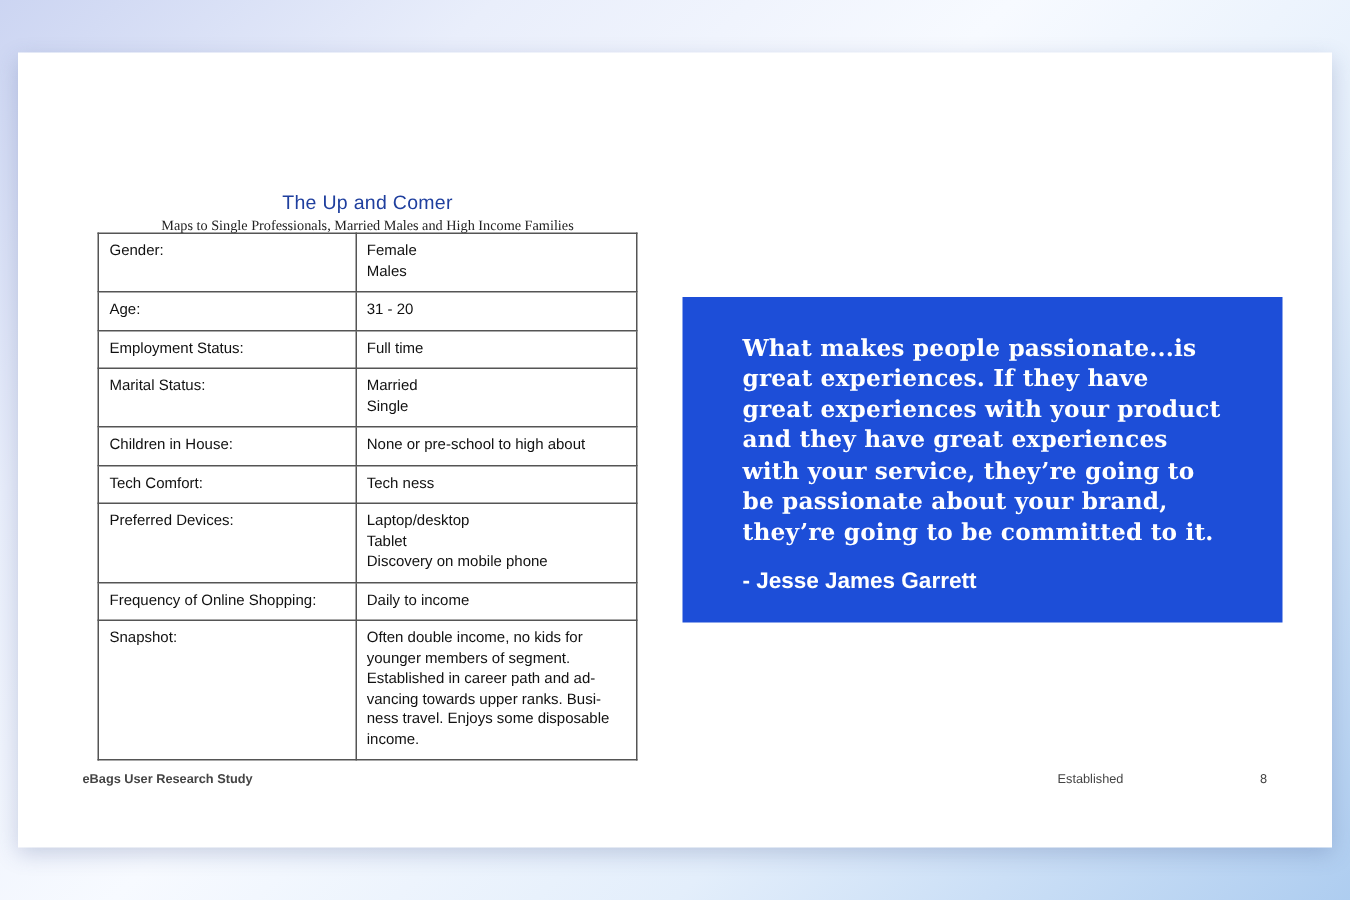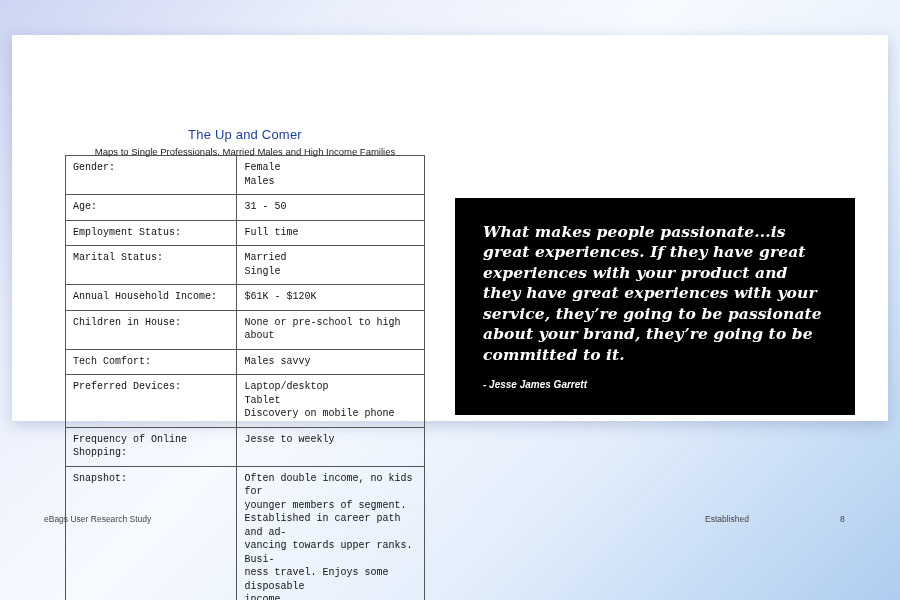--- a/index.html
+++ b/index.html
@@ -20,21 +20,21 @@
         #e3eefb 70%,
         #aecdf0 100%);
     position: relative;
   }
 
   .slide {
     position: absolute;
     left: 12px;
     top: 35px;
     width: 876px;
-    height: 386px;
+    height: 530px;
     background: #ffffff;
     box-shadow: 0 4px 14px rgba(60, 80, 140, 0.25);
   }
 
   .title-block {
     position: absolute;
     left: 53px;
     top: 92px;
     width: 360px;
     text-align: center;
@@ -44,85 +44,84 @@
     color: #1f3f9e;
     font-size: 13px;
     font-weight: 400;
     letter-spacing: 0.2px;
     margin-bottom: 4px;
   }
 
   .slide-subtitle {
     color: #222222;
     font-size: 9.5px;
+    font-family: Liberation Serif, serif;
   }
 
   table.persona-table {
     position: absolute;
     left: 53px;
     top: 120px;
     width: 360px;
     border-collapse: collapse;
     font-size: 10px;
     color: #111111;
   }
 
   table.persona-table td {
     border: 1px solid #555555;
     vertical-align: top;
     padding: 5px 7px 6px 7px;
     line-height: 1.35;
-    font-family: Liberation Mono, monospace;
   }
 
   td.label-cell { width: 172px; }
 
   td.value-cell {
     width: 188px;
     white-space: pre-line;
   }
 
   .quote-box {
     position: absolute;
     left: 443px;
     top: 163px;
     width: 400px;
     height: 217px;
-    background: #000000;
+    background: #1d4ed8;
     color: #ffffff;
-    padding: 24px 28px;
-    font-style: italic;
+    padding: 24px 40px;
   }
 
   .quote-text {
     font-family: "DejaVu Serif", serif;
     font-weight: bold;
     font-size: 15.5px;
     line-height: 1.32;
     letter-spacing: 0.1px;
   }
 
   .quote-attribution {
     margin-top: 14px;
     font-family: "Liberation Sans", sans-serif;
     font-weight: bold;
-    font-size: 10px;
+    font-size: 15px;
   }
 
   .footer {
     position: absolute;
     left: 0;
     top: 479px;
     width: 100%;
     height: 14px;
     font-size: 8.5px;
     color: #444444;
   }
 
-  .footer-left   { position: absolute; left: 32px; }
+  .footer-left   { position: absolute; left: 43px; font-weight: bold; }
   .footer-conf   { position: absolute; left: 693px; }
   .footer-page   { position: absolute; left: 828px; }
 </style>
 </head>
 <body>
 
 <div class="slide">
 
   <div class="title-block">
     <div class="slide-title">The Up and Comer</div>
@@ -131,52 +130,48 @@
 
   <table class="persona-table">
     <tbody>
         <tr>
           <td class="label-cell">Gender:</td>
           <td class="value-cell">Female
 Males</td>
         </tr>
         <tr>
           <td class="label-cell">Age:</td>
-          <td class="value-cell">31 - 50</td>
+          <td class="value-cell">31 - 20</td>
         </tr>
         <tr>
           <td class="label-cell">Employment Status:</td>
           <td class="value-cell">Full time</td>
         </tr>
         <tr>
           <td class="label-cell">Marital Status:</td>
           <td class="value-cell">Married
 Single</td>
         </tr>
         <tr>
-          <td class="label-cell">Annual Household Income:</td>
-          <td class="value-cell">$61K - $120K</td>
-        </tr>
-        <tr>
           <td class="label-cell">Children in House:</td>
           <td class="value-cell">None or pre-school to high about</td>
         </tr>
         <tr>
           <td class="label-cell">Tech Comfort:</td>
-          <td class="value-cell">Males savvy</td>
+          <td class="value-cell">Tech ness</td>
         </tr>
         <tr>
           <td class="label-cell">Preferred Devices:</td>
           <td class="value-cell">Laptop/desktop
 Tablet
 Discovery on mobile phone</td>
         </tr>
         <tr>
           <td class="label-cell">Frequency of Online Shopping:</td>
-          <td class="value-cell">Jesse to weekly</td>
+          <td class="value-cell">Daily to income</td>
         </tr>
         <tr>
           <td class="label-cell">Snapshot:</td>
           <td class="value-cell">Often double income, no kids for
 younger members of segment.
 Established in career path and ad-
 vancing towards upper ranks. Busi-
 ness travel. Enjoys some disposable
 income.</td>
         </tr>

